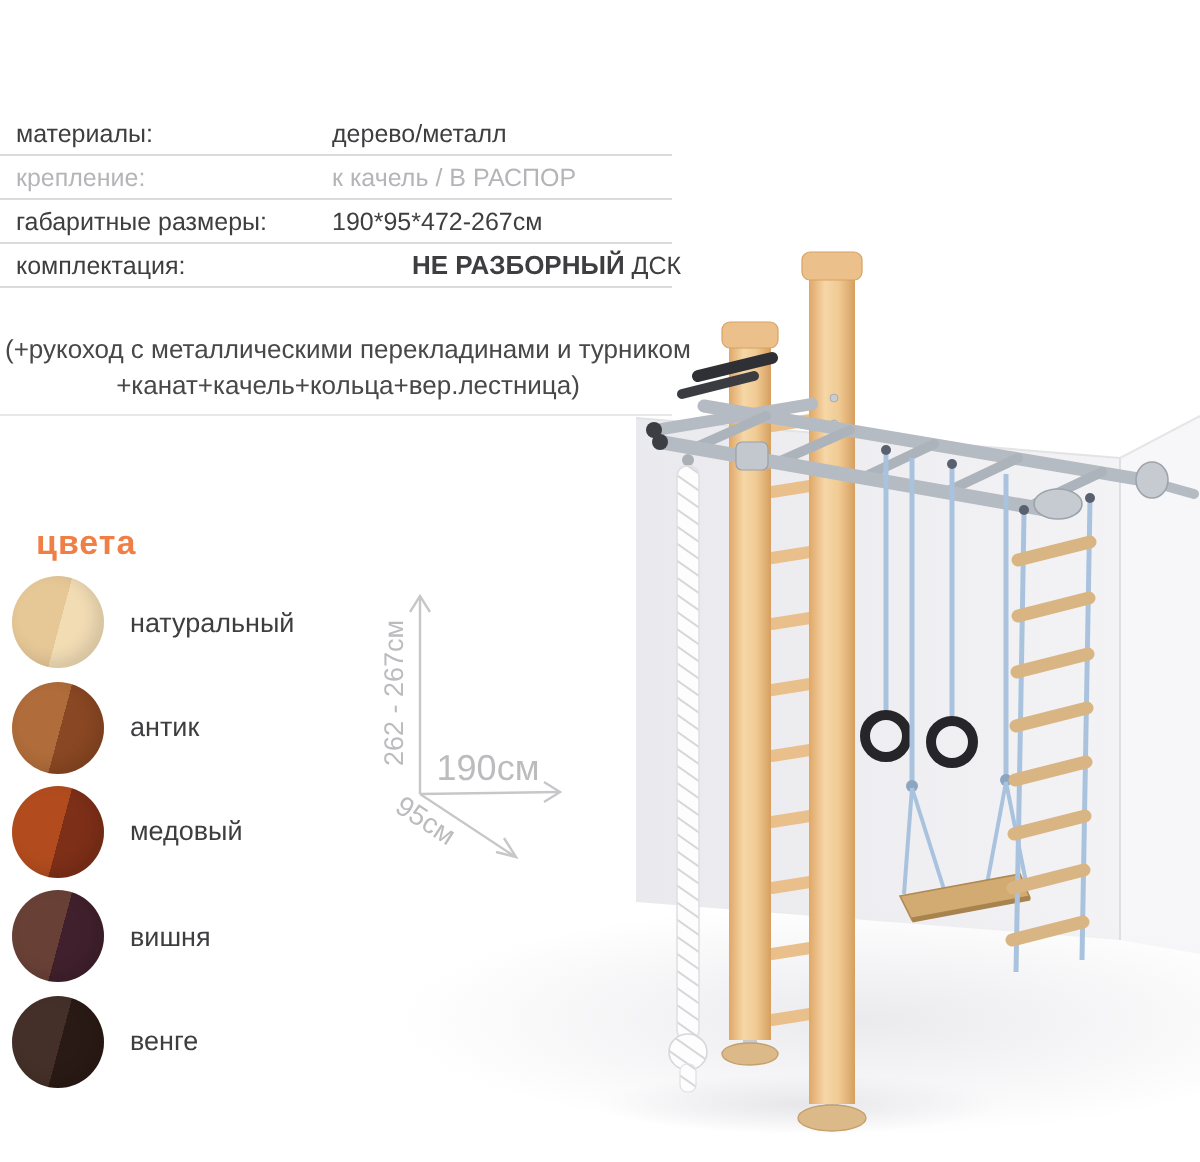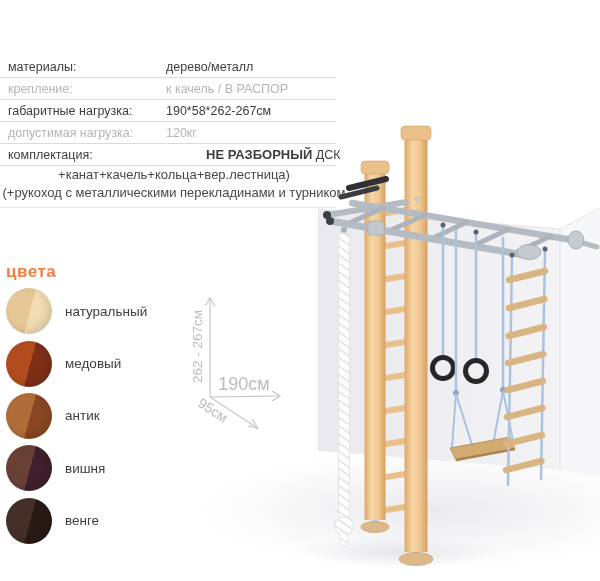--- a/index.html
+++ b/index.html
@@ -15,21 +15,21 @@
   .spec-row .val{flex:1;white-space:nowrap;}
   .spec-row.muted{color:#b5b5b9;align-items:center;}
   .vbold{font-weight:bold;font-size:13px;margin-left:40px;}
 
   
   .note{position:absolute;left:0;top:166px;width:348px;text-align:center;
         font-size:13px;line-height:18px;color:#48484a;}
   .note-underline{position:absolute;left:0;top:207px;width:336px;height:1px;background:#e7e7ea;}
 
   
-  .colors-title{position:absolute;left:6px;top:262px;font-size:17px;font-weight:bold;
+  .colors-title{position:absolute;left:18px;top:262px;font-size:17px;font-weight:bold;
                 letter-spacing:.5px;}
   .swatches{position:absolute;left:6px;top:285px;}
   .swatch-item{display:flex;align-items:center;height:52.4px;}
   .swatch-circle{width:46px;height:46px;border-radius:50%;flex:0 0 46px;
                  box-shadow:inset -4px -3px 8px rgba(0,0,0,.12);}
   .swatch-label{margin-left:13px;font-size:13.5px;color:#3e3e40;}
 
   
   .dim{position:absolute;color:#bcbcbf;font-size:13.5px;text-align:center;}
   .dim-h{left:147px;top:339px;width:100px;transform:rotate(-90deg);}
@@ -183,52 +183,48 @@
   <div class="spec">
     <div class="spec-row">
       <span class="lbl">материалы:</span>
       <span class="val">дерево/металл</span>
     </div>
     <div class="spec-row muted">
       <span class="lbl">крепление:</span>
       <span class="val">к качель / В РАСПОР</span>
     </div>
     <div class="spec-row">
-      <span class="lbl">габаритные нагрузка:</span>
-      <span class="val">190*58*262-267см</span>
-    </div>
-    <div class="spec-row muted">
-      <span class="lbl">допустимая нагрузка:</span>
-      <span class="val">120кг</span>
+      <span class="lbl">габаритные размеры:</span>
+      <span class="val">190*95*472-267см</span>
     </div>
     <div class="spec-row">
       <span class="lbl">комплектация:</span>
       <span class="val"><span class="vbold">НЕ РАЗБОРНЫЙ</span><span> ДСК</span></span>
     </div>
   </div>
 
   <div class="note">
+    <div>(+рукоход с металлическими перекладинами и турником</div>
     <div>+канат+качель+кольца+вер.лестница)</div>
-    <div>(+рукоход с металлическими перекладинами и турником</div>
   </div>
   <div class="note-underline"></div>
 
   <div class="colors-title" style="color: rgb(240, 127, 69);">цвета</div>
   <div class="swatches">
     <div class="swatch-item">
       <div class="swatch-circle" style="background: linear-gradient(105deg, rgb(230, 200, 151) 0px, rgb(230, 200, 151) 52%, rgb(241, 220, 180) 52%, rgb(241, 220, 180) 100%);"></div>
       <div class="swatch-label">натуральный</div>
     </div>
     <div class="swatch-item">
+      <div class="swatch-circle" style="background: linear-gradient(105deg, rgb(176, 108, 58) 0px, rgb(176, 108, 58) 52%, rgb(138, 71, 35) 52%, rgb(138, 71, 35) 100%);"></div>
+      <div class="swatch-label">антик</div>
+    </div>
+    <div class="swatch-item">
       <div class="swatch-circle" style="background: linear-gradient(105deg, rgb(178, 76, 30) 0px, rgb(178, 76, 30) 52%, rgb(126, 47, 24) 52%, rgb(126, 47, 24) 100%);"></div>
       <div class="swatch-label">медовый</div>
-    </div>
-    <div class="swatch-item">
-      <div class="swatch-circle" style="background: linear-gradient(105deg, rgb(176, 108, 58) 0px, rgb(176, 108, 58) 52%, rgb(138, 71, 35) 52%, rgb(138, 71, 35) 100%);"></div>
-      <div class="swatch-label">антик</div>
     </div>
     <div class="swatch-item">
       <div class="swatch-circle" style="background: linear-gradient(105deg, rgb(104, 64, 54) 0px, rgb(104, 64, 54) 52%, rgb(64, 32, 44) 52%, rgb(64, 32, 44) 100%);"></div>
       <div class="swatch-label">вишня</div>
     </div>
     <div class="swatch-item">
       <div class="swatch-circle" style="background: linear-gradient(105deg, rgb(68, 48, 40) 0px, rgb(68, 48, 40) 52%, rgb(42, 26, 21) 52%, rgb(42, 26, 21) 100%);"></div>
       <div class="swatch-label">венге</div>
     </div>
   </div>

